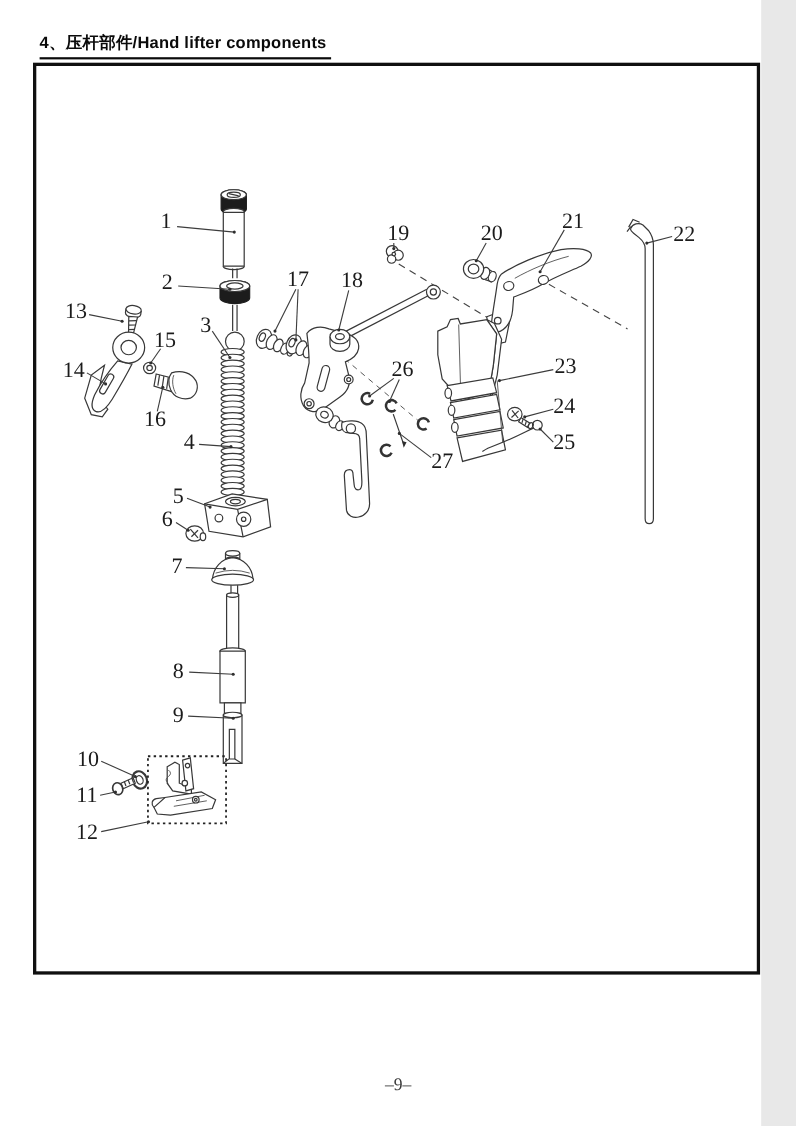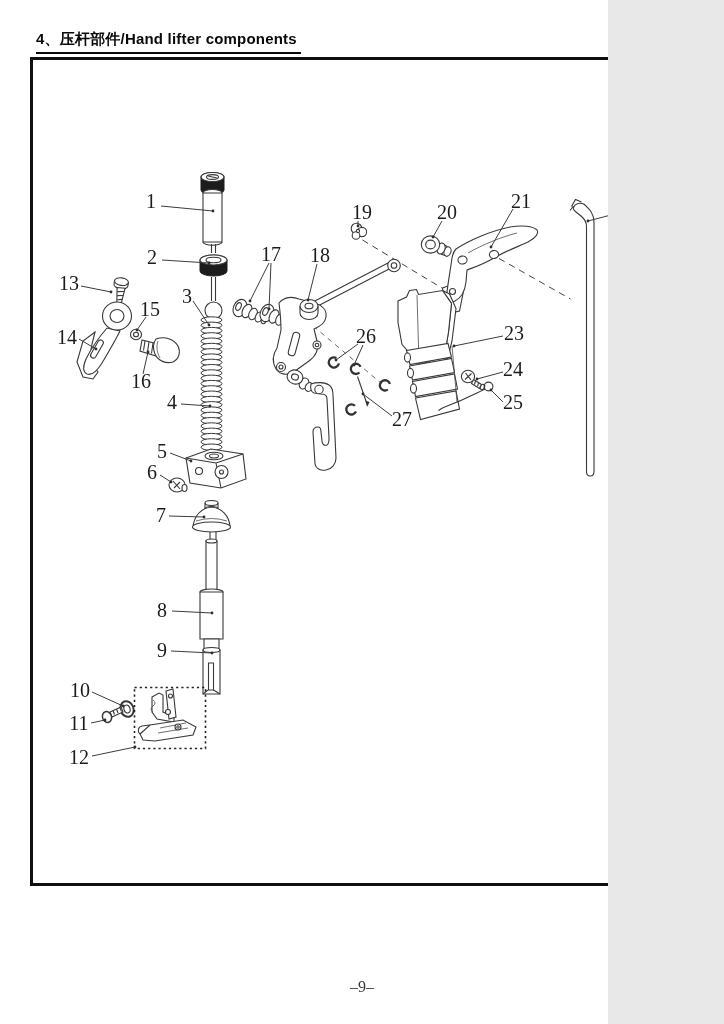--- a/index.html
+++ b/index.html
@@ -1,16 +1,16 @@
 <!DOCTYPE html>
 <html><head>
 <meta charset="utf-8">
 <style>
   html,body{margin:0;padding:0;background:#e8e8e8;}
-  .page{position:relative;width:608px;height:1024px;background:#ffffff;overflow:hidden;
+  .page{position:relative;width:692px;height:1024px;background:#ffffff;overflow:hidden;
         font-family:"Liberation Sans",sans-serif;}
   .title{position:absolute;left:36px;top:30px;margin:0;font-size:15px;font-weight:bold;
          color:#0a0a0a;letter-spacing:0.2px;border-bottom:2.5px solid #0a0a0a;
          padding-bottom:3px;padding-right:4px;display:inline-block;}
   .frame{position:absolute;left:30px;top:57px;width:661px;height:829px;
          border:3px solid #101010;box-sizing:border-box;background:#fff;}
   .pageno{position:absolute;left:0;top:978px;width:724px;text-align:center;
           font-family:"Liberation Serif",serif;font-size:16px;color:#3a3a3a;}
   svg.diagram{position:absolute;left:0;top:0;}
   

